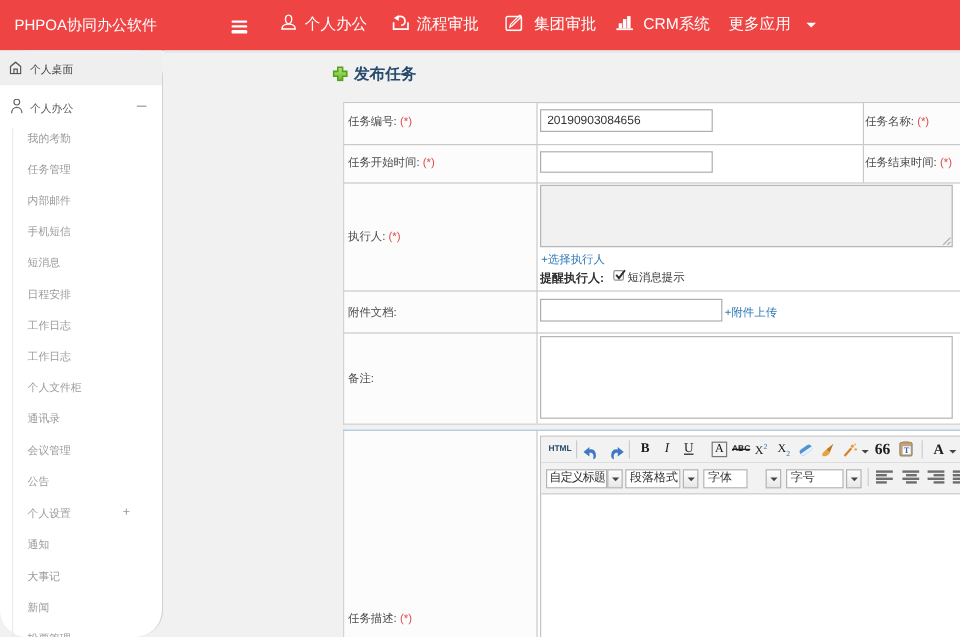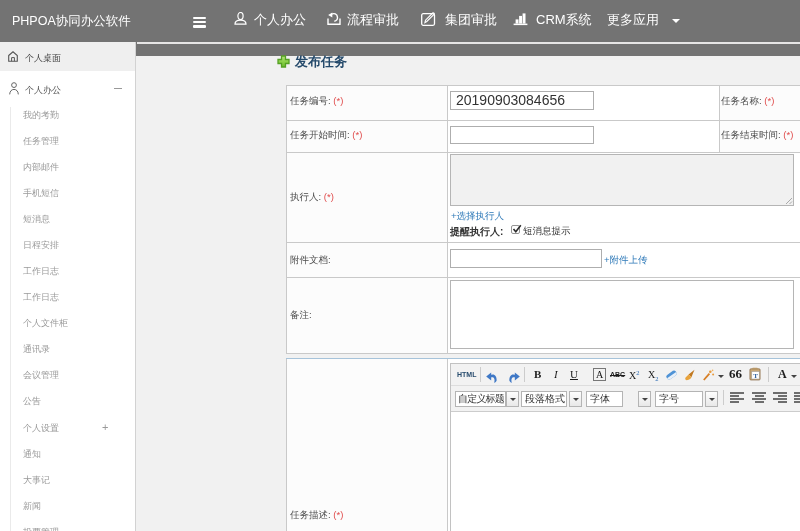--- a/index.html
+++ b/index.html
@@ -2,27 +2,27 @@
 <html><head>
 <meta charset="utf-8">
 <style>
 * { margin:0; padding:0; box-sizing:border-box; }
 html,body { width:800px; height:531px; overflow:hidden; }
 body { font-family:"Liberation Sans", sans-serif; }
 #page { position:relative; width:800px; height:531px; overflow:hidden; background:#f1f1f1; }
 .abs { position:absolute; }
 
 
-#hd { position:absolute; left:0; top:0; width:800px; height:56px; background:#737373;text-align:center; }
+#hd { position:absolute; left:0; top:0; width:800px; height:42px; background:#ef4444;text-align:center; }
 #logo { position:absolute; left:12px; top:0; height:42px; line-height:42px; color:#fff; font-size:12.5px; }
 .nav { position:absolute; top:0; height:42px; line-height:39px; color:#fff; font-size:13px; white-space:nowrap; }
 #burger span { display:block; width:13px; height:2.4px; background:#fff; border-radius:1px; margin-bottom:2.1px; }
 
 
-#sb { position:absolute; left:0; top:42px; width:136px; height:489px; background:#fff; border-right:1px solid #d2d2d2; }
+#sb { position:absolute; left:0; top:42px; width:136px; height:489px; background:#fff; border-right:1px solid #d2d2d2;border-radius:23px; }
 #sb .hrow { position:absolute; left:0; top:0; width:135px; height:29px; background:#efefef; }
 .mtext { position:absolute; font-size:9px; color:#555; white-space:nowrap; }
 .stext { position:absolute; left:23px; font-size:9px; color:#9a9a9a; white-space:nowrap; }
 #treeline { position:absolute; left:10px; top:65px; width:1px; height:424px; background:#eaeaea; }
 
 
 #title { position:absolute; left:295px; top:53px; font-size:13px; font-weight:bold; color:#254a6b; }
 
 
 .tbl-bg { position:absolute; left:286px; top:85px; width:514px; height:446px; background:#fff; border-left:1px solid #c9c9c9; border-top:1px solid #c9c9c9; }
@@ -130,21 +130,21 @@
 
   <div class="hline" style="top:120px;"></div>
   <div class="hline" style="top:152px;"></div>
   <div class="hline" style="top:242px;"></div>
   <div class="hline" style="top:277px;"></div>
   <div class="hline" style="top:353px;"></div>
   <div class="abs" style="left:286px; top:354px; width:514px; height:4px; background:#f1f1f1;"></div>
   <div class="hline" style="top:358px; background:#a6c3da;"></div>
 
   <div class="lbl" style="left:290px; top:95px;">任务编号: <span class="star">(*)</span></div>
-  <div class="inp" style="left:450px; top:91px; width:144px; height:19px; font-size:14px; color:#333; line-height:17px; padding-left:5px;">20190903084656</div>
+  <div class="inp" style="left:450px; top:91px; width:144px; height:19px; font-size:10px; color:#333; line-height:17px; padding-left:5px;">20190903084656</div>
   <div class="lbl" style="left:721px; top:95px;">任务名称: <span class="star">(*)</span></div>
 
   <div class="lbl" style="left:290px; top:129px;">任务开始时间: <span class="star">(*)</span></div>
   <div class="inp" style="left:450px; top:126px; width:144px; height:18px;"></div>
   <div class="lbl" style="left:721px; top:129px;">任务结束时间: <span class="star">(*)</span></div>
 
   <div class="lbl" style="left:290px; top:191px;">执行人: <span class="star">(*)</span></div>
   <div class="txa" style="left:450px; top:154px; width:344px; height:52px; background:#f1f1f1;">
     <svg style="position:absolute; right:0px; bottom:0px;" width="8" height="8" viewBox="0 0 8 8">
       <path d="M7 1 L1 7 M7 4.5 L4.5 7" stroke="#aaa" stroke-width="1" fill="none"></path>

